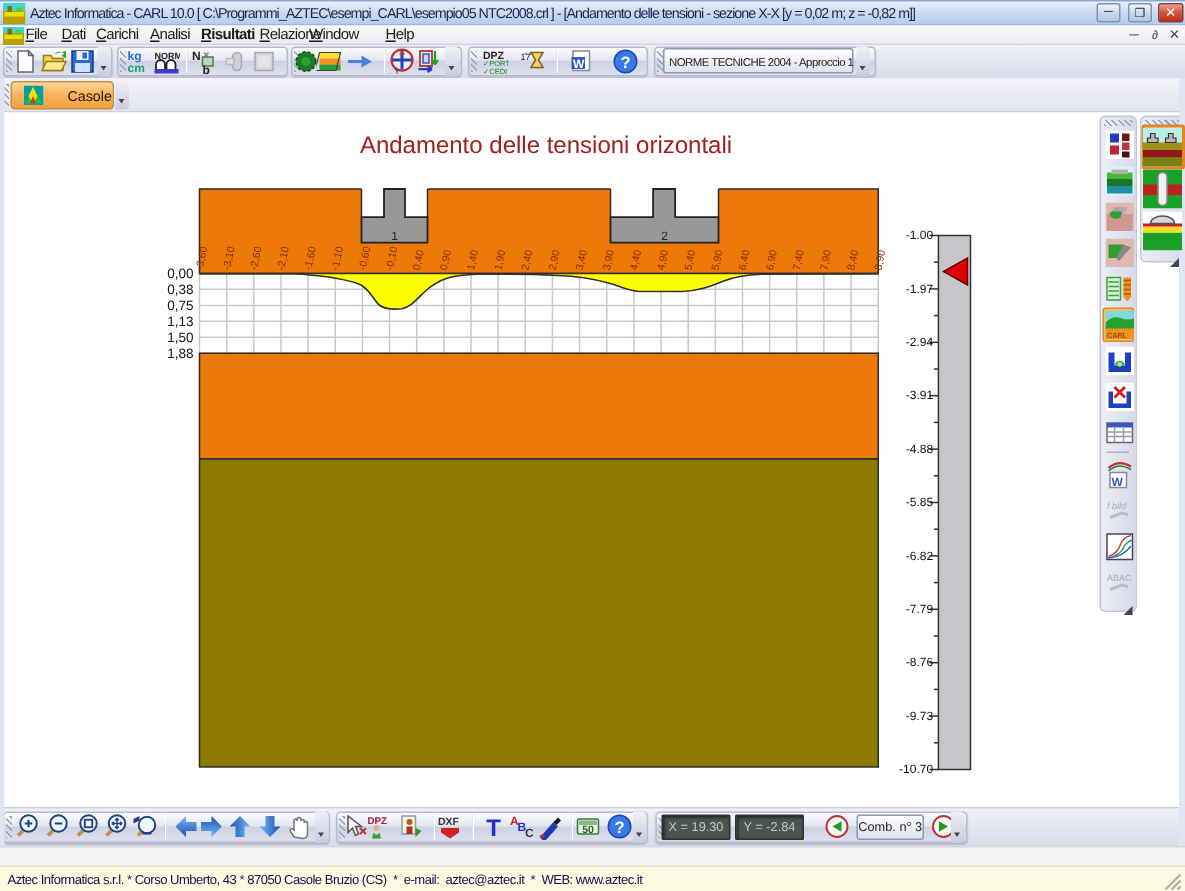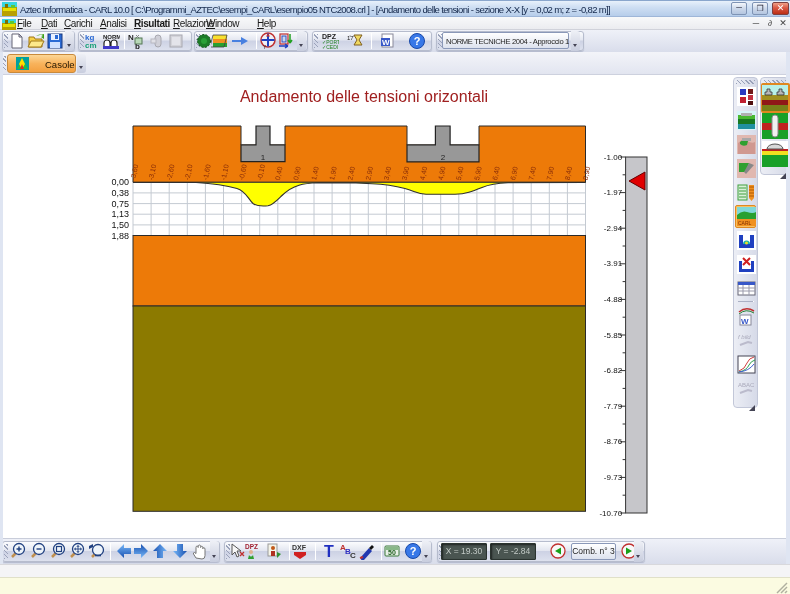--- a/index.html
+++ b/index.html
@@ -573,20 +573,21 @@
       <div class="abs" style="left:621px;top:4px;width:16px;height:16px;"><svg width="16" height="16">
           <circle cx="8" cy="8" r="7" fill="#f8f8f8" stroke="#c03030" stroke-width="1.3"></circle>
           <path d="M5,4.5 v7 l6,-3.5 z" fill="#18a018"></path>
         </svg></div>
       <div class="dd" style="left:634px;top:2px;height:21px;"></div>
     </div>
 </div>
 
 <div class="abs" style="left:0;top:564px;width:790px;height:13px;background:#f4f4f6;border-top:1px solid #d8d8dc;"></div>
 <div class="abs" style="left:0;top:577px;width:790px;height:17px;background:#fbfbe1;border-top:1px solid #e0e0c8;">
+  <div class="abs" style="left:5px;top:3px;font-size:8.7px;letter-spacing:-0.33px;color:#10104a;">Aztec Informatica s.r.l. * Corso Umberto, 43 * 87050 Casole Bruzio (CS)&nbsp; * &nbsp;e-mail:&nbsp; aztec@aztec.it&nbsp; * &nbsp;WEB: www.aztec.it</div>
   <svg class="abs" style="right:2px;top:3px;" width="13" height="13">
       <g stroke="#b0b0a0" stroke-width="1.5">
         <line x1="12" y1="2" x2="2" y2="12"></line>
         <line x1="12" y1="6" x2="6" y2="12"></line>
         <line x1="12" y1="10" x2="10" y2="12"></line>
       </g>
     </svg>
 </div>
 
 </body></html>

